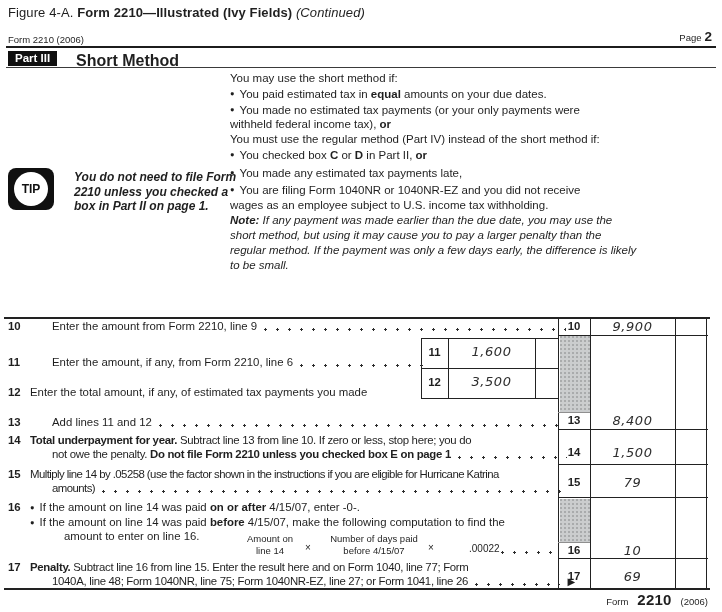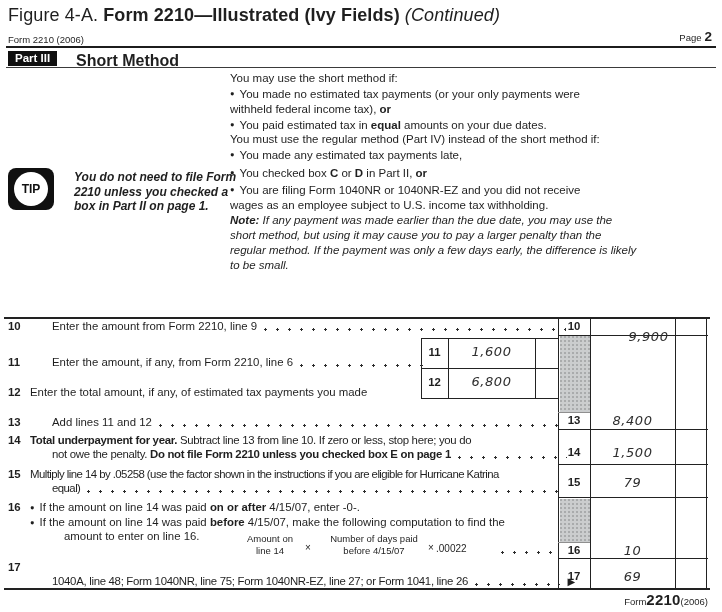--- a/index.html
+++ b/index.html
@@ -1,20 +1,20 @@
 <!DOCTYPE html>
 <html><head>
 <meta charset="utf-8">
 <style>
   html,body{margin:0;padding:0;background:#fff;}
   .page{position:relative;width:722px;height:612px;background:#fff;overflow:hidden;
         font-family:"Liberation Sans",sans-serif;color:#1f1f1f;}
   .abs{position:absolute;}
   
-  .fig-title{left:8px;top:5px;font-size:18px;letter-spacing:.1px;white-space:nowrap;}
+  .fig-title{left:8px;top:5px;font-size:13px;letter-spacing:.1px;white-space:nowrap;}
   .fig-title .bold{font-weight:bold;}
   .fig-title .cont{font-style:italic;}
   .form-id{left:8px;top:34px;font-size:9.5px;}
   .page-num{right:10px;top:29px;font-size:9.5px;display:flex;align-items:baseline;gap:3px;}
   .page-num b{font-size:13.5px;}
   .rule-thick{left:6px;top:46px;width:710px;height:2.4px;background:#1c1c1c;}
   .rule-thin{left:6px;top:67px;width:710px;height:1.2px;background:#3a3a3a;}
   .part-badge{left:8px;top:51px;background:#101010;color:#fff;font-weight:bold;
               font-size:11.5px;padding:1px 7px 2px 7px;}
   .part-heading{left:76px;top:52px;font-weight:bold;font-size:16px;}
@@ -57,21 +57,21 @@
   .acell{position:absolute;left:590px;width:85px;text-align:center;}
   .amt{font-family:"DejaVu Sans",sans-serif;font-style:italic;font-size:13px;
        letter-spacing:.6px;color:#2e2e2e;}
   .inum{position:absolute;left:421px;width:27px;text-align:center;font-weight:bold;}
   .iamt{position:absolute;left:448px;width:87px;text-align:center;}
   .calc{position:absolute;font-size:9.5px;line-height:11.5px;text-align:center;}
   .times{position:absolute;font-size:10px;}
   .arrow{font-size:10px;margin-left:2px;}
   .bseg{font-weight:bold;}
   
-  .footer{right:14px;top:591px;display:flex;align-items:baseline;gap:0;font-size:9.5px;}
+  .footer{right:14px;top:591px;display:flex;align-items:baseline;gap:9px;font-size:9.5px;}
   .footer b{font-size:15px;letter-spacing:.2px;}
 </style>
 </head>
 <body>
 
 <div class="page">
 
   <div class="abs fig-title">
     <span>Figure 4-A.</span>
     <span class="bold">Form 2210—Illustrated (Ivy Fields)</span>
@@ -88,25 +88,25 @@
   <div class="abs part-heading">Short Method</div>
   <div class="abs rule-thin"></div>
 
   <div class="abs tip-icon">
     <div class="tip-circle">TIP</div>
   </div>
   <div class="abs tip-text">You do not need to file Form 2210 unless you checked a box in Part II on page 1.</div>
 
   <div class="abs instr">
     <p class="intro">You may use the short method if:</p>
+    <p class="bullet"><span>You paid estimated tax in </span><span class="bseg">equal</span><span> amounts on your due dates.</span></p>
     <p class="bullet w375"><span>You made no estimated tax payments (or your only payments were withheld federal income tax), </span><span class="bseg">or</span></p>
-    <p class="bullet"><span>You paid estimated tax in </span><span class="bseg">equal</span><span> amounts on your due dates.</span></p>
     <p class="intro2">You must use the regular method (Part IV) instead of the short method if:</p>
+    <p class="bullet tight"><span>You checked box </span><span class="bseg">C</span><span> or </span><span class="bseg">D</span><span> in Part II, </span><span class="bseg">or</span></p>
     <p class="bullet tight"><span>You made any estimated tax payments late,</span></p>
-    <p class="bullet tight"><span>You checked box </span><span class="bseg">C</span><span> or </span><span class="bseg">D</span><span> in Part II, </span><span class="bseg">or</span></p>
     <p class="bullet w375"><span>You are filing Form 1040NR or 1040NR-EZ and you did not receive wages as an employee subject to U.S. income tax withholding.</span></p>
     <p class="note"><span class="bseg">Note:</span><span> If any payment was made earlier than the due date, you may use the short method, but using it may cause you to pay a larger penalty than the regular method. If the payment was only a few days early, the difference is likely to be small.</span></p>
   </div>
 
   <div class="abs tbl">
 
     <div class="hl heavy" style="left:4px;top:0;width:706px;"></div>
     <div class="hl heavy" style="left:4px;top:271px;width:706px;"></div>
 
     <div class="vl" style="left:558px;top:0;height:272px;"></div>
@@ -131,34 +131,34 @@
     <div class="vl" style="left:421px;top:21px;height:61px;"></div>
     <div class="vl" style="left:448px;top:21px;height:61px;"></div>
     <div class="vl" style="left:535px;top:21px;height:61px;"></div>
 
     <div class="lnum" style="top:3px;">10</div>
     <div class="frow" style="left:30px;top:3px;width:520px;">
       <span><span>Enter the amount from Form 2210, line 9</span></span>
       <span class="leader"></span>
     </div>
     <div class="ncell" style="top:3px;">10</div>
-    <div class="acell amt" style="top:12px;margin-left:16px;">9,900</div>
+    <div class="acell amt" style="top:2px;">9,900</div>
 
     <div class="lnum" style="top:39px;">11</div>
     <div class="frow" style="left:30px;top:39px;width:382px;">
       <span><span>Enter the amount, if any, from Form 2210, line 6</span></span>
       <span class="leader"></span>
     </div>
     <div class="inum" style="top:29px;">11</div>
     <div class="iamt amt" style="top:27px;">1,600</div>
 
     <div class="lnum" style="top:69px;">12</div>
     <div class="tline" style="left:30px;top:69px;"><span>Enter the total amount, if any, of estimated tax payments you made</span></div>
     <div class="inum" style="top:59px;">12</div>
-    <div class="iamt amt" style="top:57px;">6,800</div>
+    <div class="iamt amt" style="top:57px;">3,500</div>
 
     <div class="lnum" style="top:99px;">13</div>
     <div class="frow" style="left:30px;top:99px;width:520px;">
       <span><span>Add lines 11 and 12</span></span>
       <span class="leader"></span>
     </div>
     <div class="ncell" style="top:97px;">13</div>
     <div class="acell amt" style="top:96px;">8,400</div>
 
     <div class="lnum" style="top:117px;">14</div>
@@ -166,46 +166,47 @@
     <div class="frow cond2" style="left:30px;top:131px;width:521px;">
       <span><span>not owe the penalty. </span><span class="bseg">Do not file Form 2210 unless you checked box E on page 1</span></span>
       <span class="leader"></span>
     </div>
     <div class="ncell" style="top:129px;">14</div>
     <div class="acell amt" style="top:128px;">1,500</div>
 
     <div class="lnum" style="top:151px;">15</div>
     <div class="tline cond" style="left:30px;top:151px;"><span>Multiply line 14 by .05258 (use the factor shown in the instructions if you are eligible for Hurricane Katrina</span></div>
     <div class="frow" style="left:30px;top:165px;width:520px;">
-      <span class="cond"><span>equal)</span></span>
+      <span class="cond"><span>amounts)</span></span>
       <span class="leader"></span>
     </div>
     <div class="ncell" style="top:159px;">15</div>
     <div class="acell amt" style="top:158px;">79</div>
 
     <div class="lnum" style="top:184px;">16</div>
     <div class="tline tbullet" style="left:30px;top:184px;"><span>If the amount on line 14 was paid </span><span class="bseg">on or after</span><span> 4/15/07, enter -0-.</span></div>
     <div class="tline tbullet" style="left:30px;top:199px;"><span>If the amount on line 14 was paid </span><span class="bseg">before</span><span> 4/15/07, make the following computation to find the</span></div>
     <div class="tline" style="left:41px;top:213px;margin-left:23px;"><span>amount to enter on line 16.</span></div>
     <div class="calc" style="left:238px;top:216px;width:64px;">
       <div>Amount on</div>
       <div>line 14</div>
     </div>
     <div class="times" style="left:305px;top:225px;">×</div>
     <div class="calc" style="left:324px;top:216px;width:100px;">
       <div>Number of days paid</div>
       <div>before 4/15/07</div>
     </div>
     <div class="times" style="left:428px;top:225px;">×</div>
-    <div class="times" style="left:436px;top:226px;text-align:right;">.00022</div>
+    <div class="times" style="left:469px;top:226px;text-align:right;">.00022</div>
     <div class="leader absl" style="left:494px;top:234px;width:58px;"></div>
     <div class="ncell" style="top:227px;">16</div>
     <div class="acell amt" style="top:226px;">10</div>
 
     <div class="lnum" style="top:244px;">17</div>
+    <div class="tline cond2" style="left:30px;top:244px;"><span class="bseg">Penalty. </span><span>Subtract line 16 from line 15. Enter the result here and on Form 1040, line 77; Form</span></div>
     <div class="frow cond2" style="left:30px;top:258px;width:523px;">
       <span><span>1040A, line 48; Form 1040NR, line 75; Form 1040NR-EZ, line 27; or Form 1041, line 26</span></span>
       <span class="leader"></span>
       <span class="arrow">▶</span>
     </div>
     <div class="ncell" style="top:253px;">17</div>
     <div class="acell amt" style="top:252px;">69</div>
   </div>
 
   <div class="abs footer">

